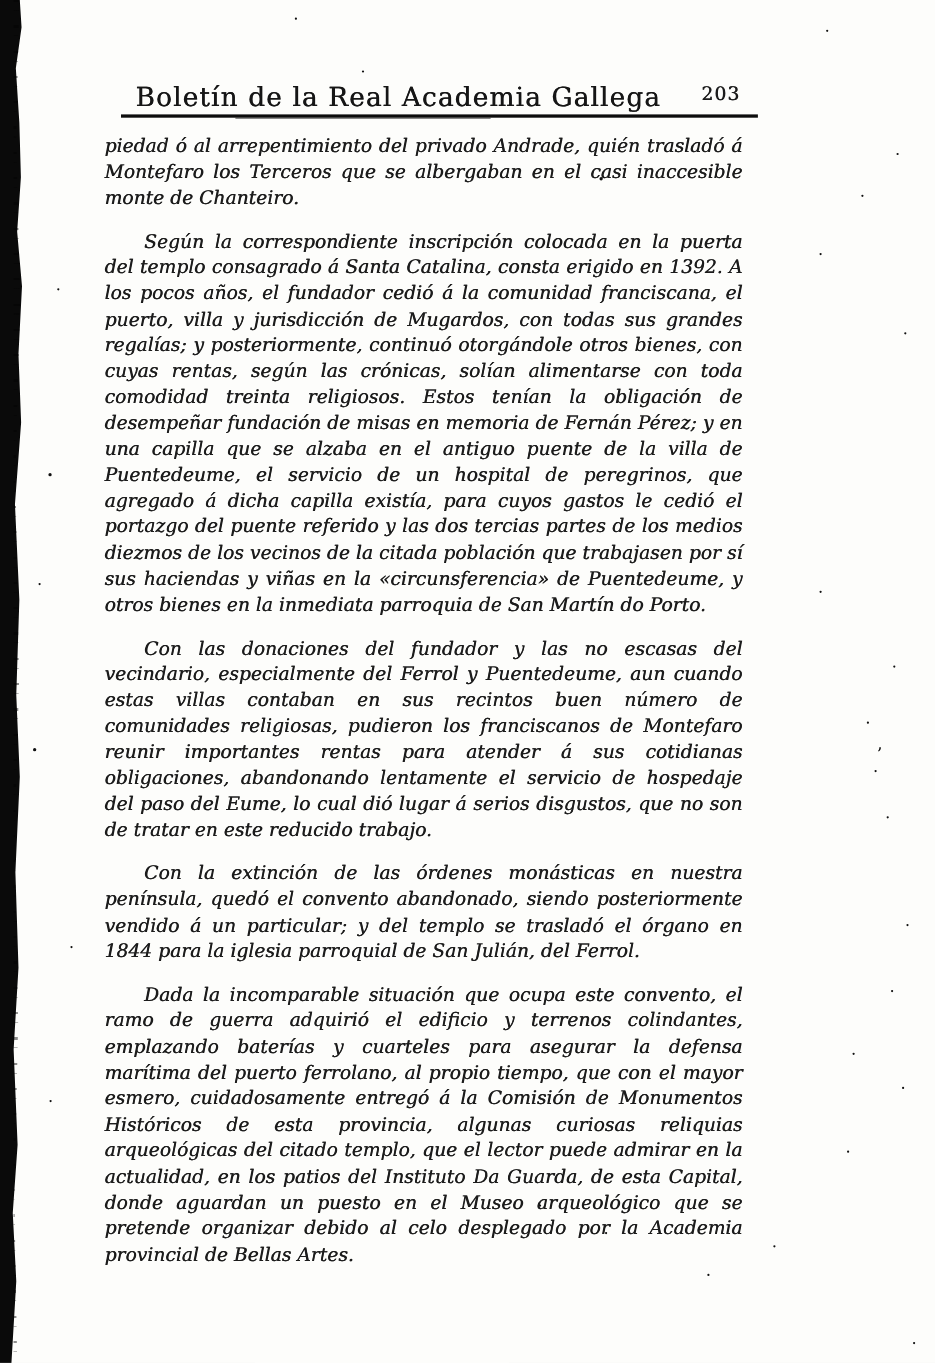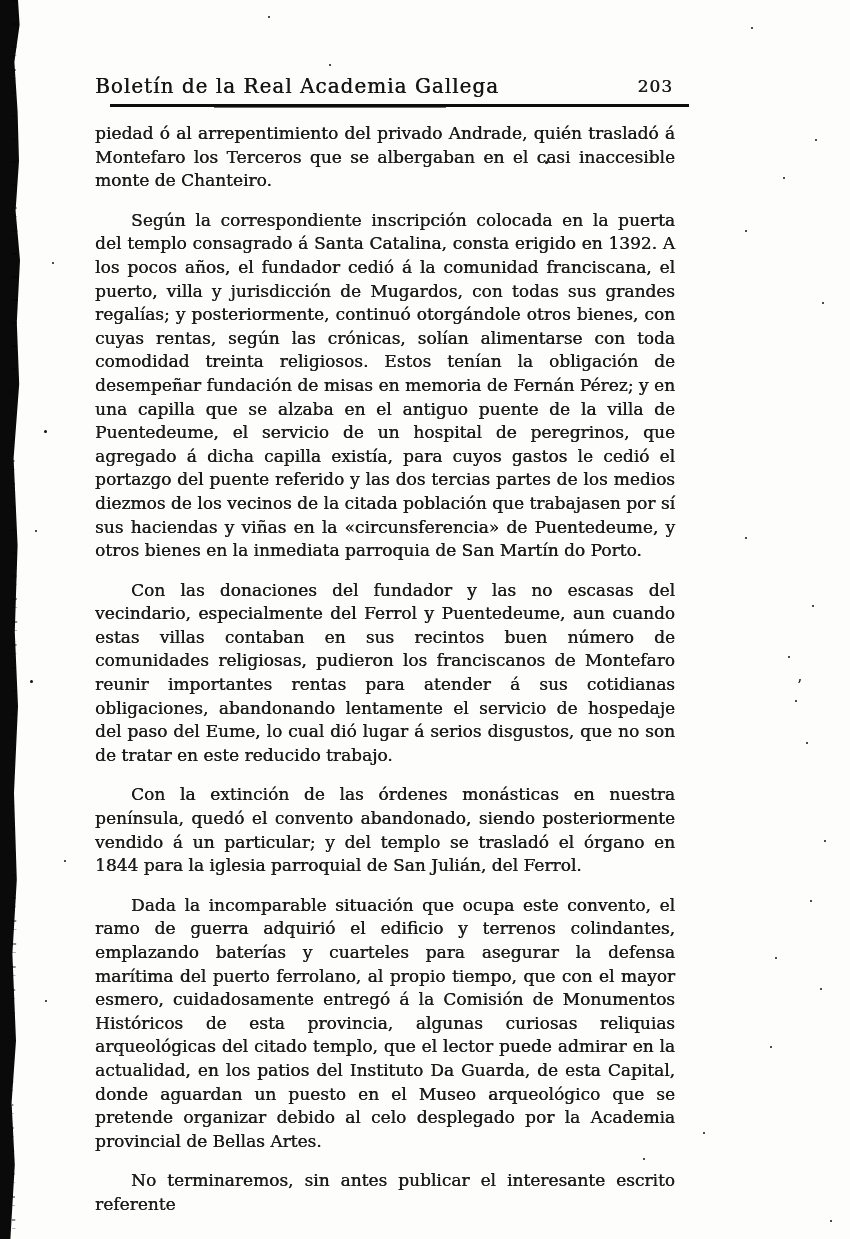--- a/index.html
+++ b/index.html
@@ -38,22 +38,22 @@
 
   .header {
     position: absolute;
     left: 95px; top: 74px;
     width: 594px;
     height: 36px;
   }
   .journal-title {
     position: absolute;
     left: 0; right: 60px;
-    text-align: left;
-    font-size: 20px;
+    text-align: center;
+    font-size: 24px;
     letter-spacing: 1px;
     white-space: nowrap;
     color: #161616;
     text-shadow: 0.4px 0 0 currentColor;
   }
   .page-number {
     position: absolute;
     right: 16px; top: 2px;
     font-size: 17px;
     letter-spacing: 1px;
@@ -79,20 +79,21 @@
     left: 95px; top: 122px;
     width: 596px;
     font-size: 17px;
     line-height: 23.6px;
     text-align: justify;
     text-shadow: 0.35px 0 0 currentColor;
   }
   .page-body p {
     margin: 0 16px 16px 0;
     text-indent: 36px;
+    font-style: italic;
   }
   .page-body p.no-indent { text-indent: 0; }
 
   .speckle {
     position: absolute;
     background: #111;
     border-radius: 50%;
     width: 2px; height: 2px;
   }
   .speckle.s3 { width: 3px; height: 3px; }
@@ -116,21 +117,20 @@
     <div class="page-number">203</div>
     <div class="header-rule"></div>
   </div>
 
   <div class="page-body">
     <p class="no-indent">piedad ó al arrepentimiento del privado Andrade, quién trasladó á Montefaro los Terceros que se albergaban en el casi inaccesible monte de Chanteiro.</p>
     <p>Según la correspondiente inscripción colocada en la puerta del templo consagrado á Santa Catalina, consta erigido en 1392. A los pocos años, el fundador cedió á la comunidad franciscana, el puerto, villa y jurisdicción de Mugardos, con todas sus grandes regalías; y posteriormente, continuó otorgándole otros bienes, con cuyas rentas, según las crónicas, solían alimentarse con toda comodidad treinta religiosos. Estos tenían la obligación de desempeñar fundación de misas en memoria de Fernán Pérez; y en una capilla que se alzaba en el antiguo puente de la villa de Puentedeume, el servicio de un hospital de peregrinos, que agregado á dicha capilla existía, para cuyos gastos le cedió el portazgo del puente referido y las dos tercias partes de los medios diezmos de los vecinos de la citada población que trabajasen por sí sus haciendas y viñas en la «circunsferencia» de Puentedeume, y otros bienes en la inmediata parroquia de San Martín do Porto.</p>
     <p>Con las donaciones del fundador y las no escasas del vecindario, especialmente del Ferrol y Puentedeume, aun cuando estas villas contaban en sus recintos buen número de comunidades religiosas, pudieron los franciscanos de Montefaro reunir importantes rentas para atender á sus cotidianas obligaciones, abandonando lentamente el servicio de hospedaje del paso del Eume, lo cual dió lugar á serios disgustos, que no son de tratar en este reducido trabajo.</p>
     <p>Con la extinción de las órdenes monásticas en nuestra península, quedó el convento abandonado, siendo posteriormente vendido á un particular; y del templo se trasladó el órgano en 1844 para la iglesia parroquial de San Julián, del Ferrol.</p>
     <p>Dada la incomparable situación que ocupa este convento, el ramo de guerra adquirió el edificio y terrenos colindantes, emplazando baterías y cuarteles para asegurar la defensa marítima del puerto ferrolano, al propio tiempo, que con el mayor esmero, cuidadosamente entregó á la Comisión de Monumentos Históricos de esta provincia, algunas curiosas reliquias arqueológicas del citado templo, que el lector puede admirar en la actualidad, en los patios del Instituto Da Guarda, de esta Capital, donde aguardan un puesto en el Museo arqueológico que se pretende organizar debido al celo desplegado por la Academia provincial de Bellas Artes.</p>
-    <p>No terminaremos, sin antes publicar el interesante escrito referente</p>
   </div>
 
   <div class="speckle" style="left:268px; top:16px"></div>
   <div class="speckle" style="left:751px; top:27px"></div>
   <div class="speckle" style="left:329px; top:64px"></div>
   <div class="speckle s3" style="left:545px; top:161px"></div>
   <div class="speckle" style="left:815px; top:139px"></div>
   <div class="speckle" style="left:783px; top:177px"></div>
   <div class="speckle" style="left:745px; top:230px"></div>
   <div class="speckle" style="left:822px; top:302px"></div>

